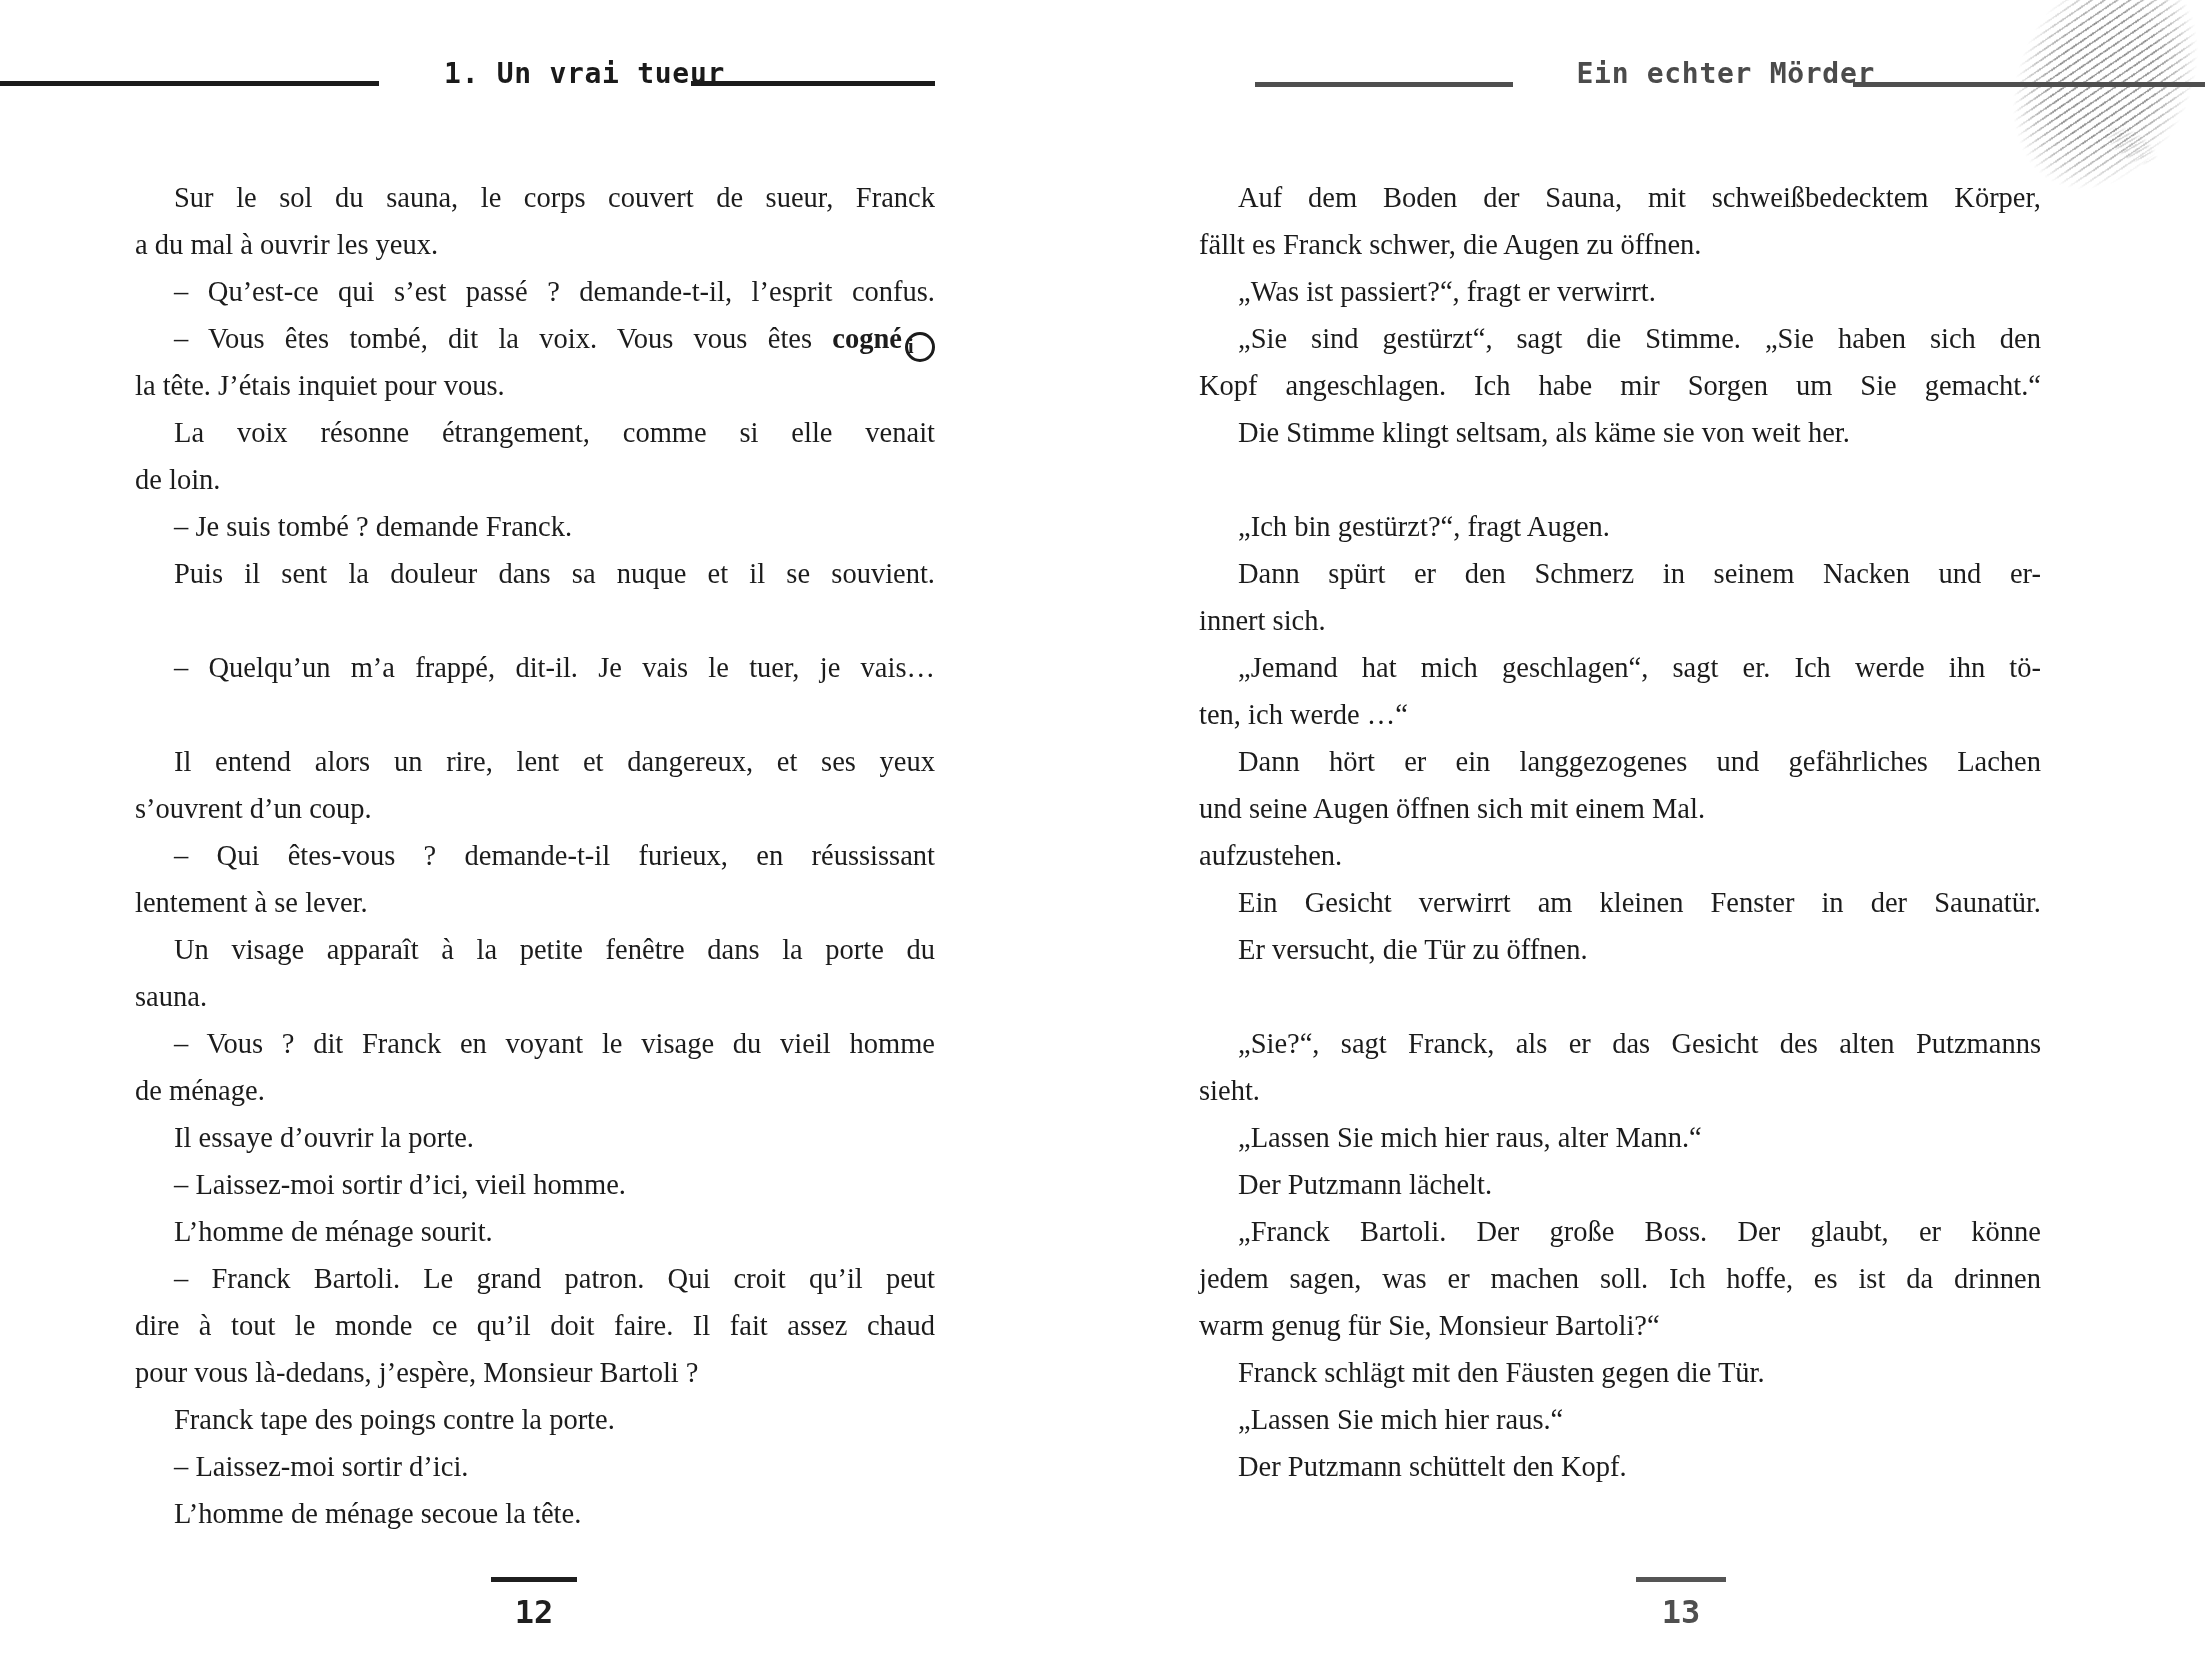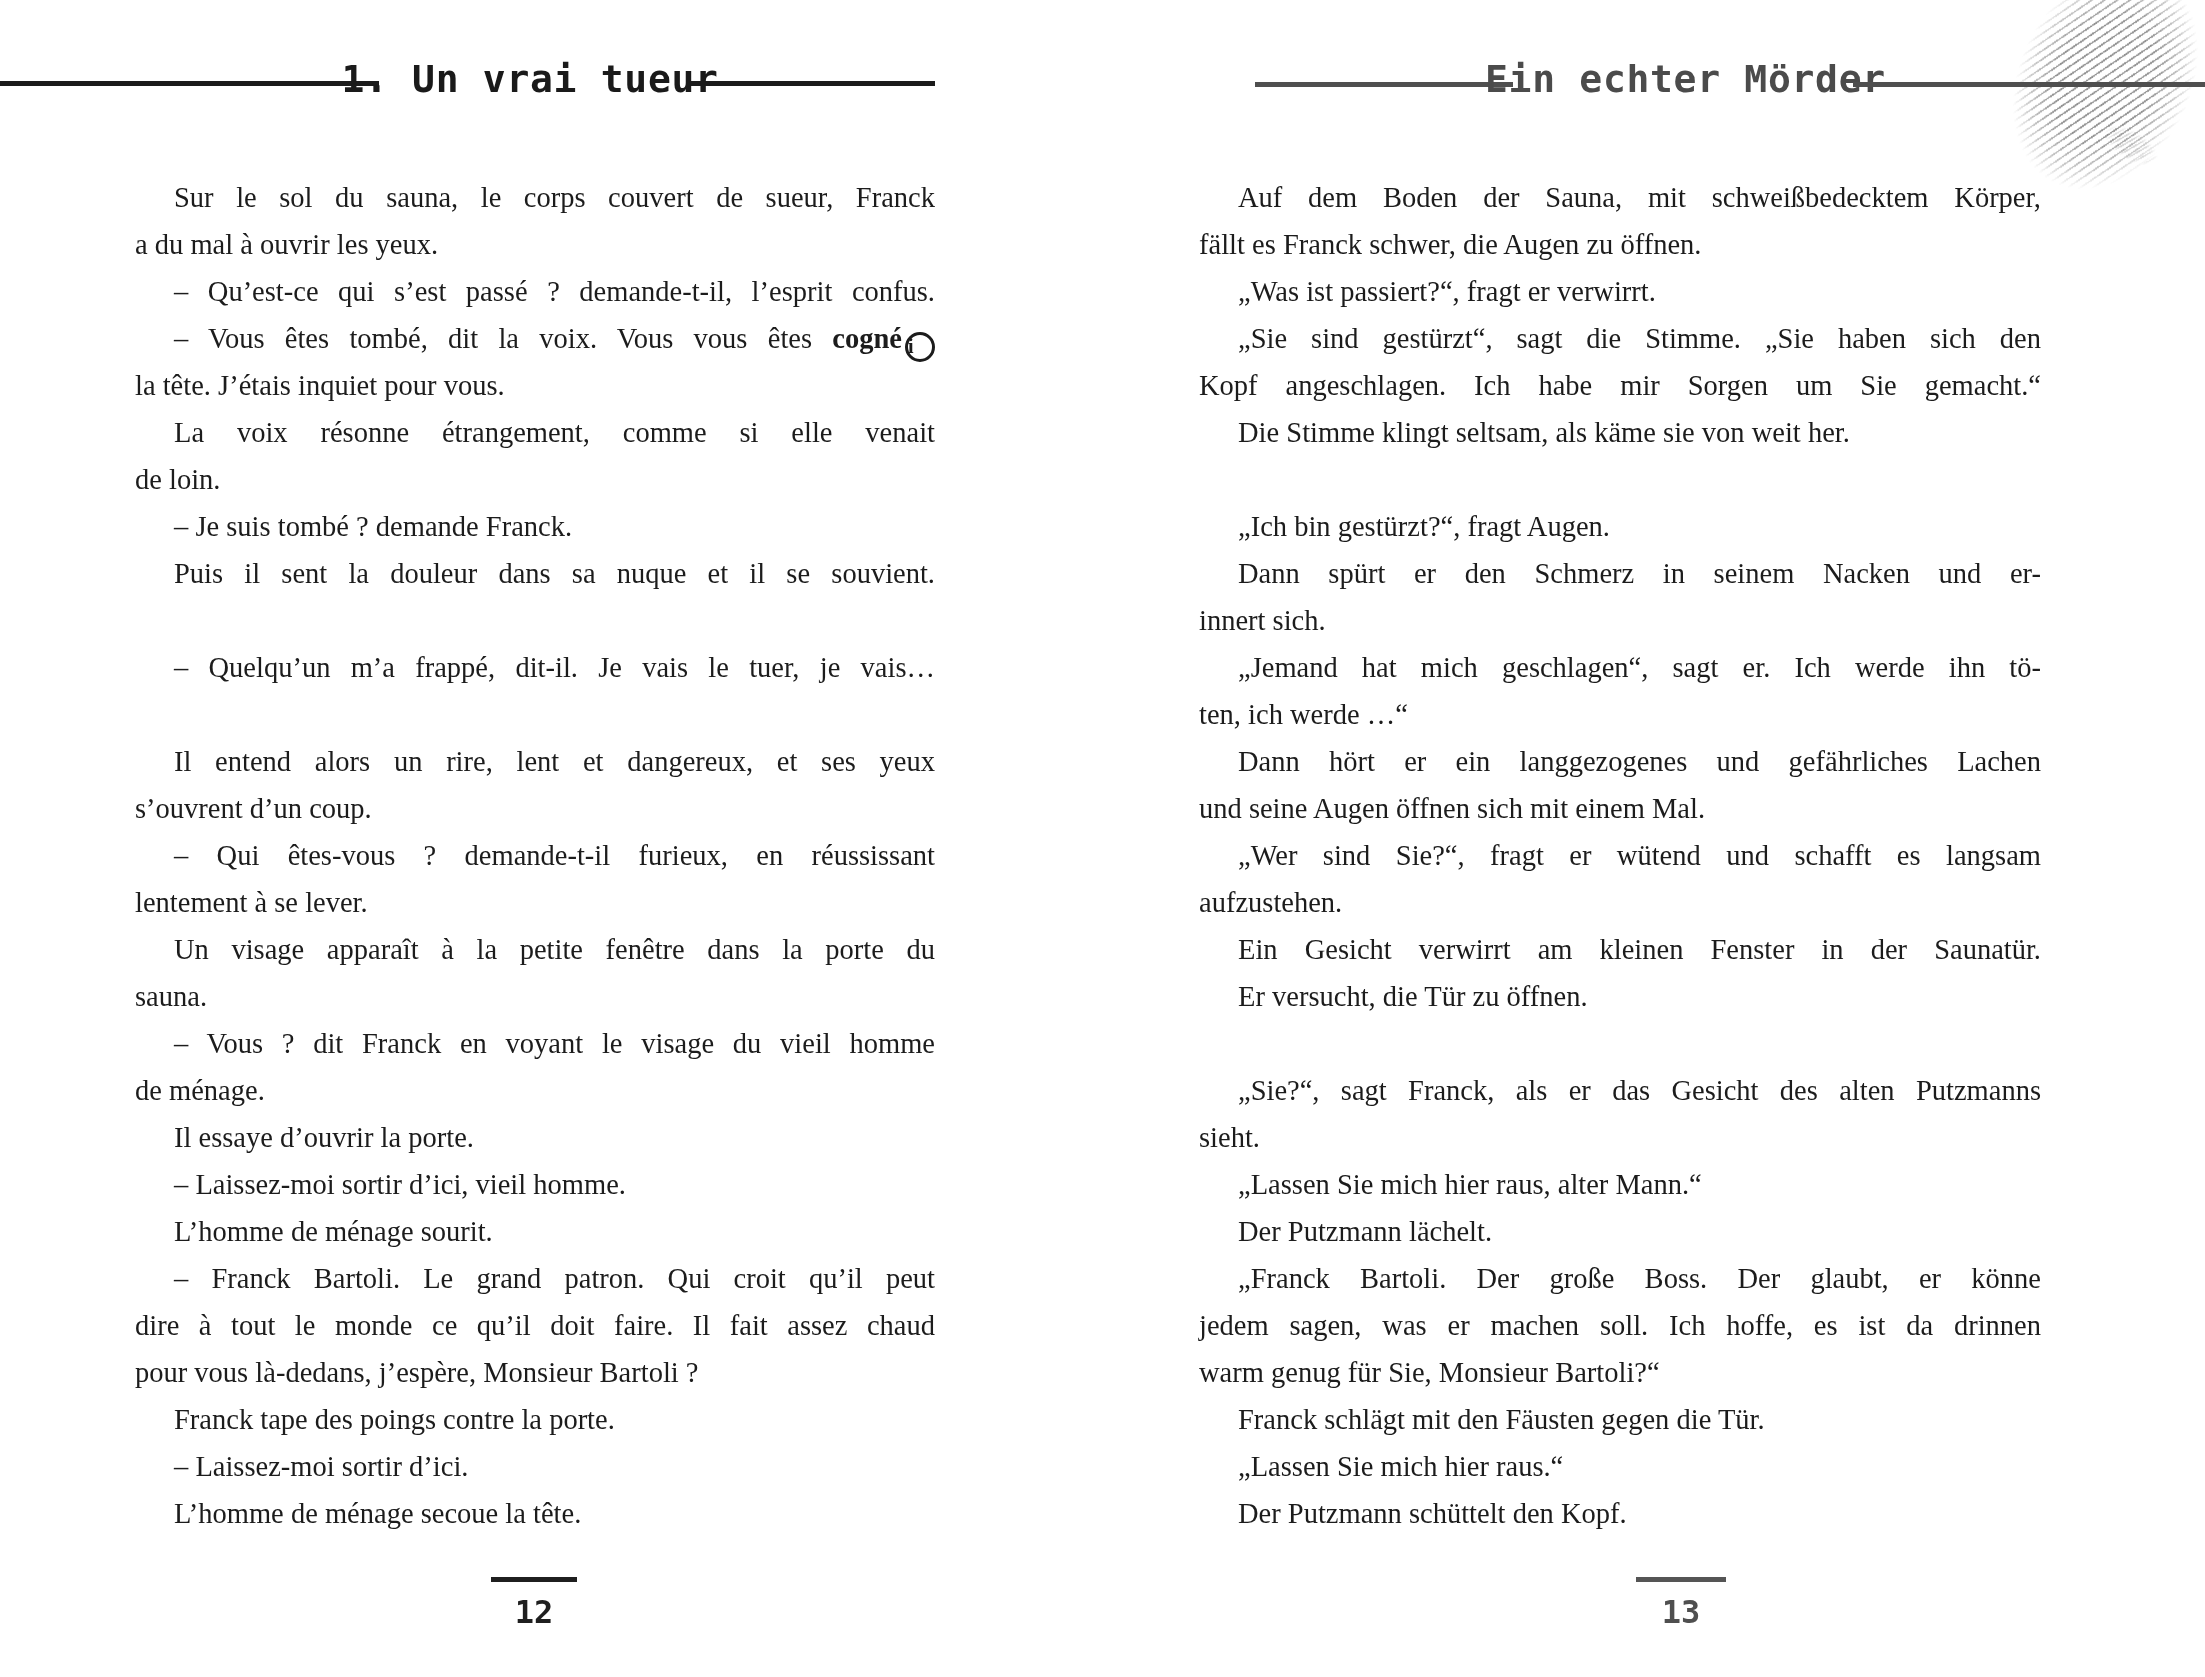--- a/index.html
+++ b/index.html
@@ -7,23 +7,23 @@
   .spread { position:relative; width:2205px; height:1678px; background:#ffffff;
             font-family:"Liberation Serif", serif; color:#1c1c1c; overflow:hidden; }
 
   
   .rule { position:absolute; z-index:2; }
   .rule-l1 { left:0;      top:81px; width:379px; height:5.2px; background:#1b1b1b; }
   .rule-l2 { left:691px;  top:81px; width:244px; height:5.2px; background:#1b1b1b; }
   .rule-r1 { left:1255px; top:82px; width:258px; height:4.5px; background:#4f4f4f; }
   .rule-r2 { left:1853px; top:82px; width:352px; height:4.5px; background:#4f4f4f; }
 
-  .header-title { position:absolute; top:57px; width:390px; text-align:center; z-index:2;
+  .header-title { position:absolute; top:57px; width:390px; text-align:right; z-index:2;
                   font-family:"DejaVu Sans Mono", monospace; font-weight:bold;
-                  font-size:38px; letter-spacing:0.7px; white-space:nowrap; }
+                  font-size:28px; letter-spacing:0.7px; white-space:nowrap; }
   .ht-left  { left:335px;  color:#1a1a1a; }
   .ht-right { left:1485px; color:#4b4b4b; }
 
   
   .col { position:absolute; top:174px; font-size:28.5px; line-height:47px; z-index:1; }
   .col-left  { left:135px;  width:800px; }
   .col-right { left:1199px; width:842px; }
   .para { margin:0; }
   .para.gap { margin-top:47px; }
   .line { height:47px; }
@@ -166,21 +166,20 @@
       </div>
       <div class="para">
         <div class="line just first"><span>„Jemand hat mich geschlagen“, sagt er. Ich werde ihn tö-</span></div>
         <div class="line"><span>ten, ich werde …“</span></div>
       </div>
       <div class="para">
         <div class="line just first"><span>Dann hört er ein langgezogenes und gefährliches Lachen</span></div>
         <div class="line"><span>und seine Augen öffnen sich mit einem Mal.</span></div>
       </div>
       <div class="para">
-        <div class="line just first"><span>„Wer sind Sie?“, fragt er wütend und schafft es langsam</span></div>
         <div class="line"><span>aufzustehen.</span></div>
       </div>
       <div class="para">
         <div class="line just first"><span>Ein Gesicht verwirrt am kleinen Fenster in der Saunatür.</span></div>
       </div>
       <div class="para">
         <div class="line first"><span>Er versucht, die Tür zu öffnen.</span></div>
       </div>
       <div class="para gap">
         <div class="line just first"><span>„Sie?“, sagt Franck, als er das Gesicht des alten Putzmanns</span></div>

